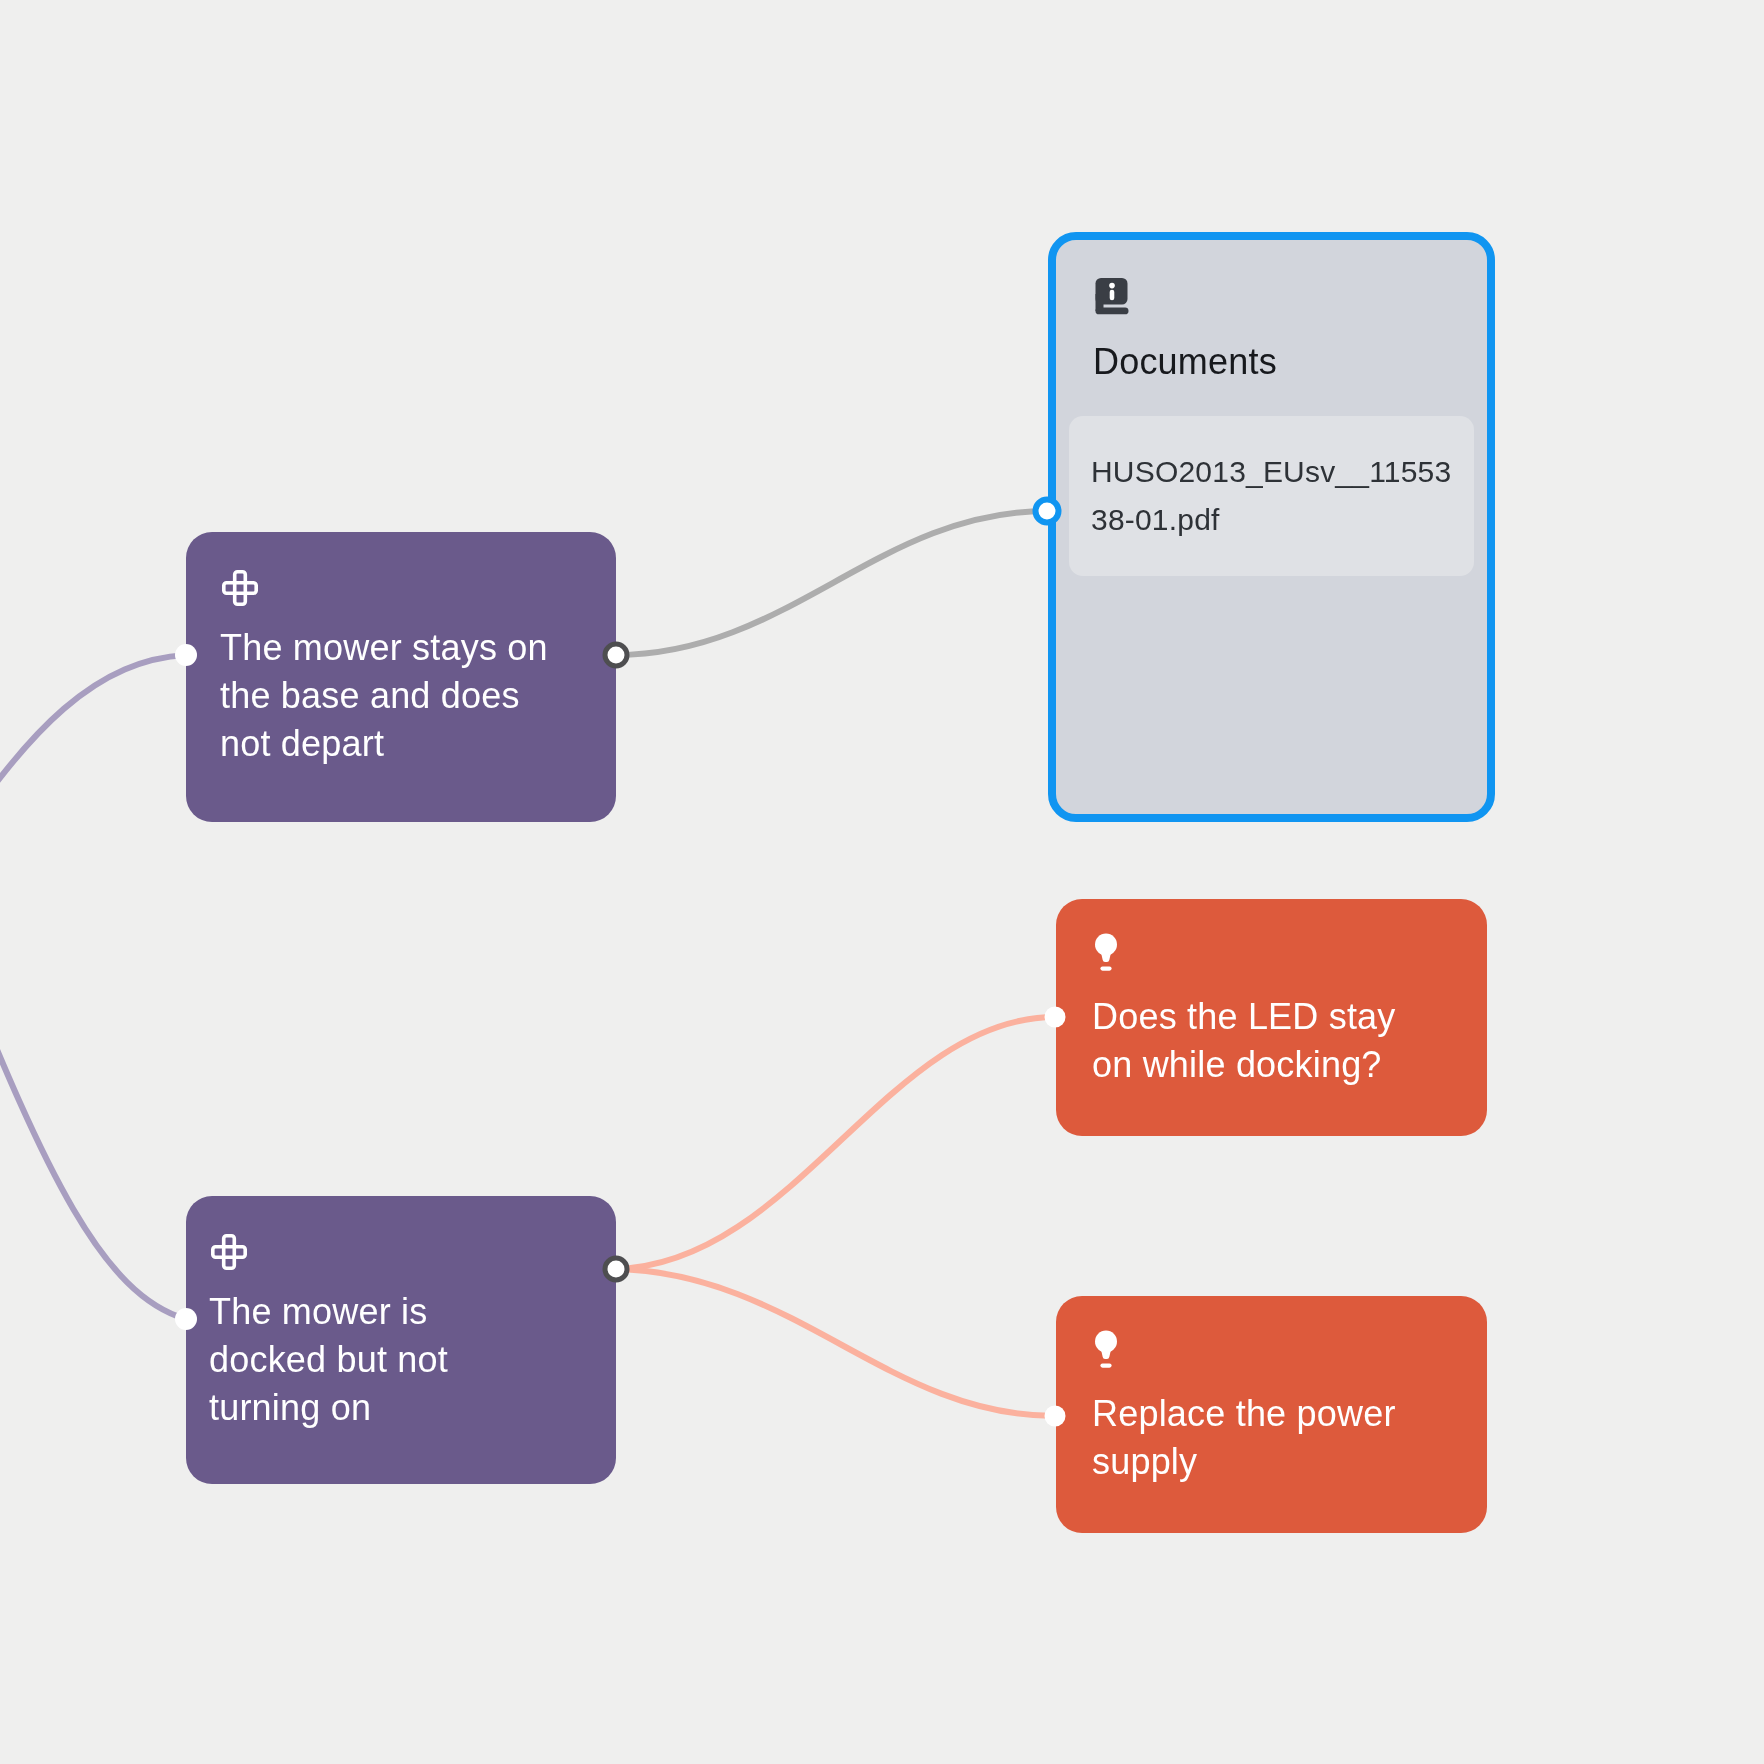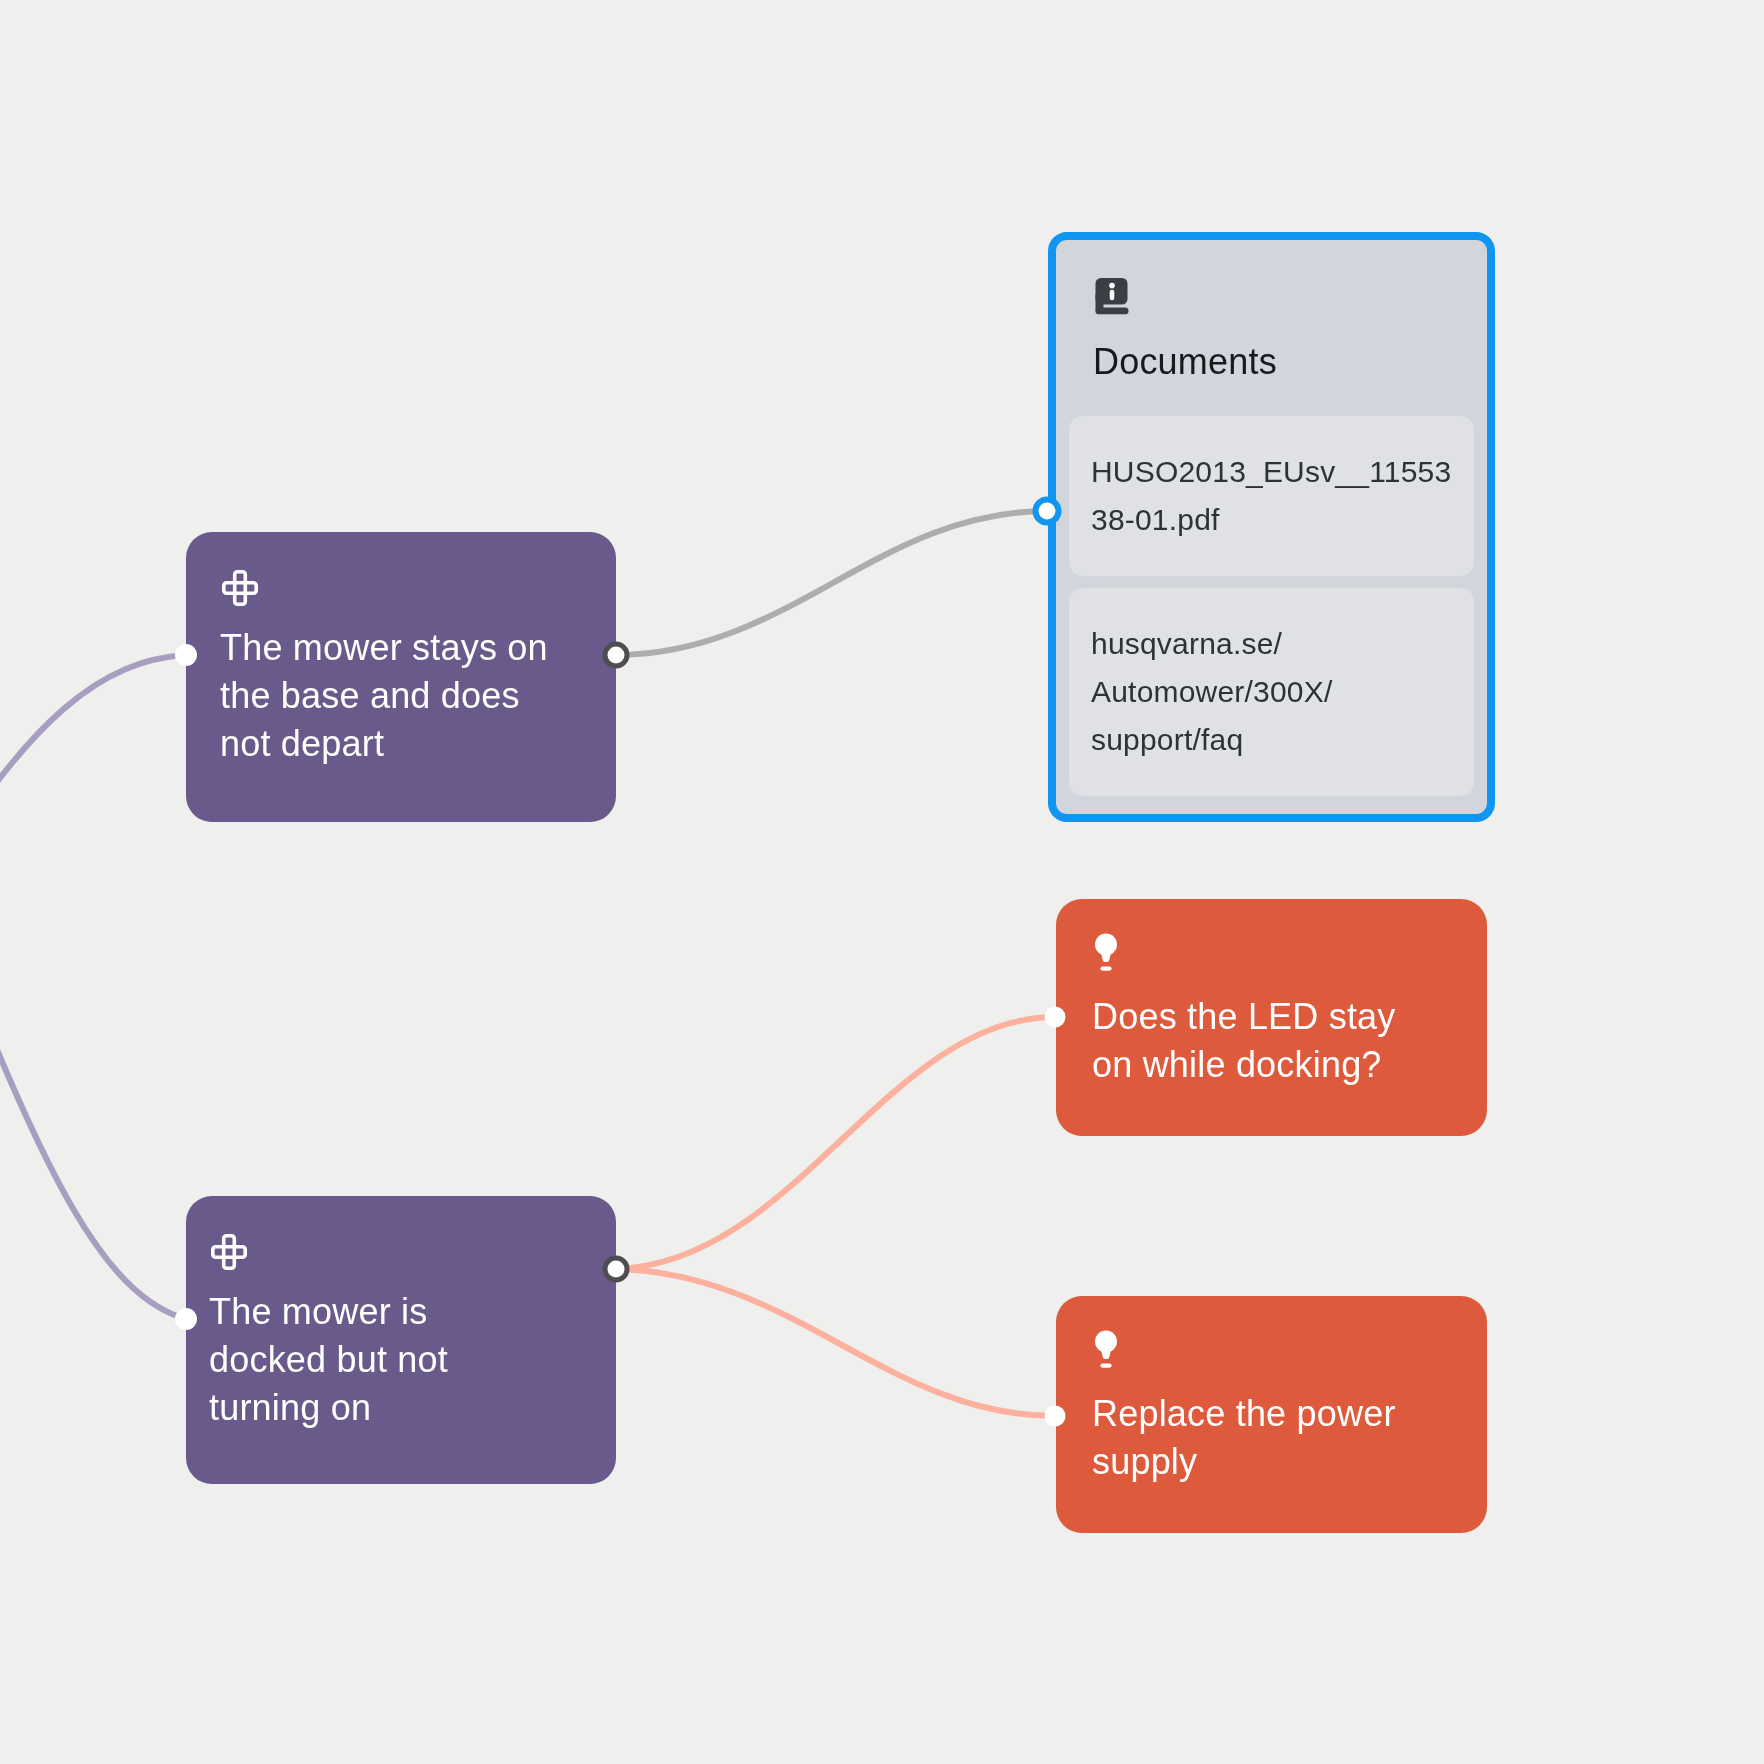--- a/index.html
+++ b/index.html
@@ -60,21 +60,21 @@
   #node-suggestion-1 { top: 899px; }
   #node-suggestion-2 { top: 1296px; }
   .node-suggestion .title { margin-top: 18px; }
   .node-documents {
     left: 1048px;
     top: 232px;
     width: 447px;
     height: 590px;
     background: #D2D5DC;
     border: 8px solid #1095F1;
-    border-radius: 19px;
+    border-radius: 28px;
     padding: 36px 13px 24px 13px;
     color: #17191D;
   }
   .doc-header { padding-left: 24px; }
   .node-documents .title {
     margin-top: 22px;
     font-size: 36px;
     line-height: 44px;
   }
   .doc-items {
@@ -152,23 +152,20 @@
           <rect x="2.5" y="31.5" width="33" height="6.8" rx="3.4"></rect>
         </g>
         <circle cx="19" cy="9.6" r="2.8" fill="#FFFFFF"></circle>
         <rect x="16.7" y="13.8" width="4.6" height="10.4" rx="2.3" fill="#FFFFFF"></rect>
       </svg>
       <div class="title">Documents</div>
     </div>
     <div class="doc-items">
       <div class="doc-item">HUSO2013_EUsv__11553
 38-01.pdf</div>
-      <div class="doc-item">husqvarna.se/
-Automower/300X/
-support/faq</div>
     </div>
   </div>
 
   <div class="node node-suggestion" id="node-suggestion-1">
     <svg class="node-icon" width="28" height="42" viewBox="0 0 28 42">
       <g fill="#FFFFFF">
         <circle cx="14" cy="11.5" r="11"></circle>
         <path d="M9.2 20.5 h9.6 l-1.5 6.6 a2.4 2.4 0 0 1 -2.3 1.9 h-2 a2.4 2.4 0 0 1 -2.3 -1.9 z"></path>
         <rect x="8.4" y="33.5" width="11.2" height="4.2" rx="2.1"></rect>
       </g>

